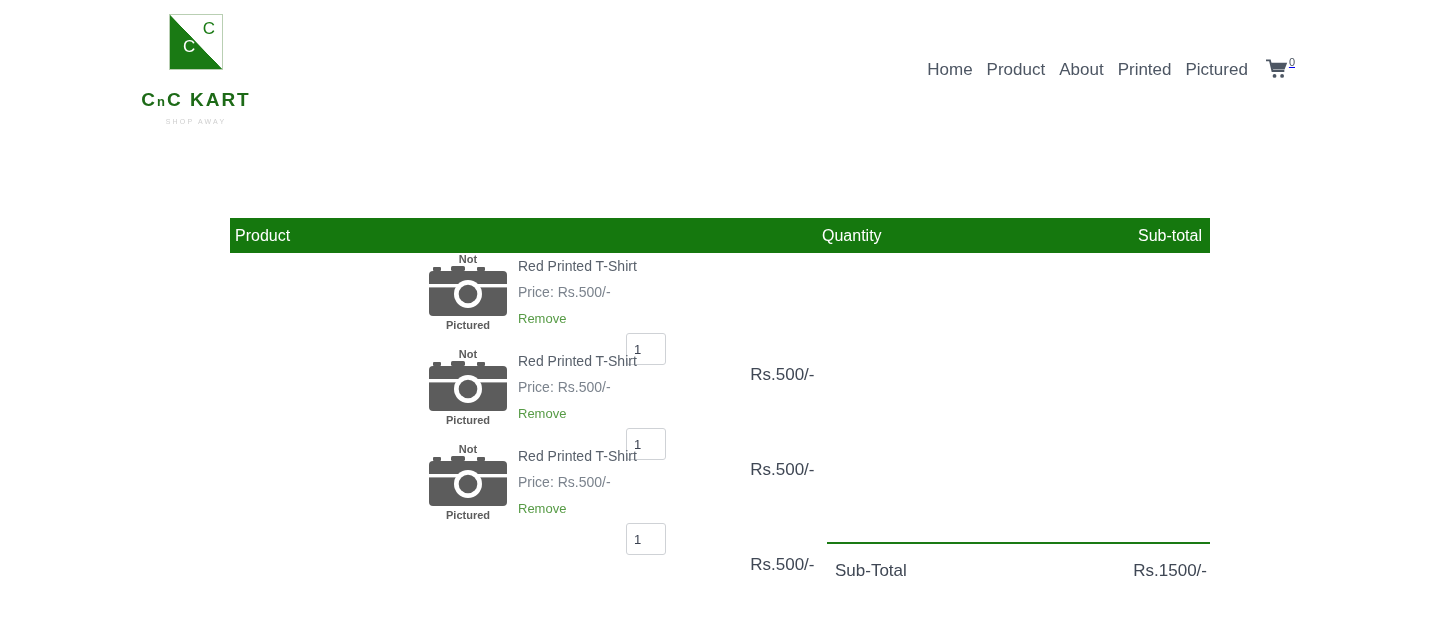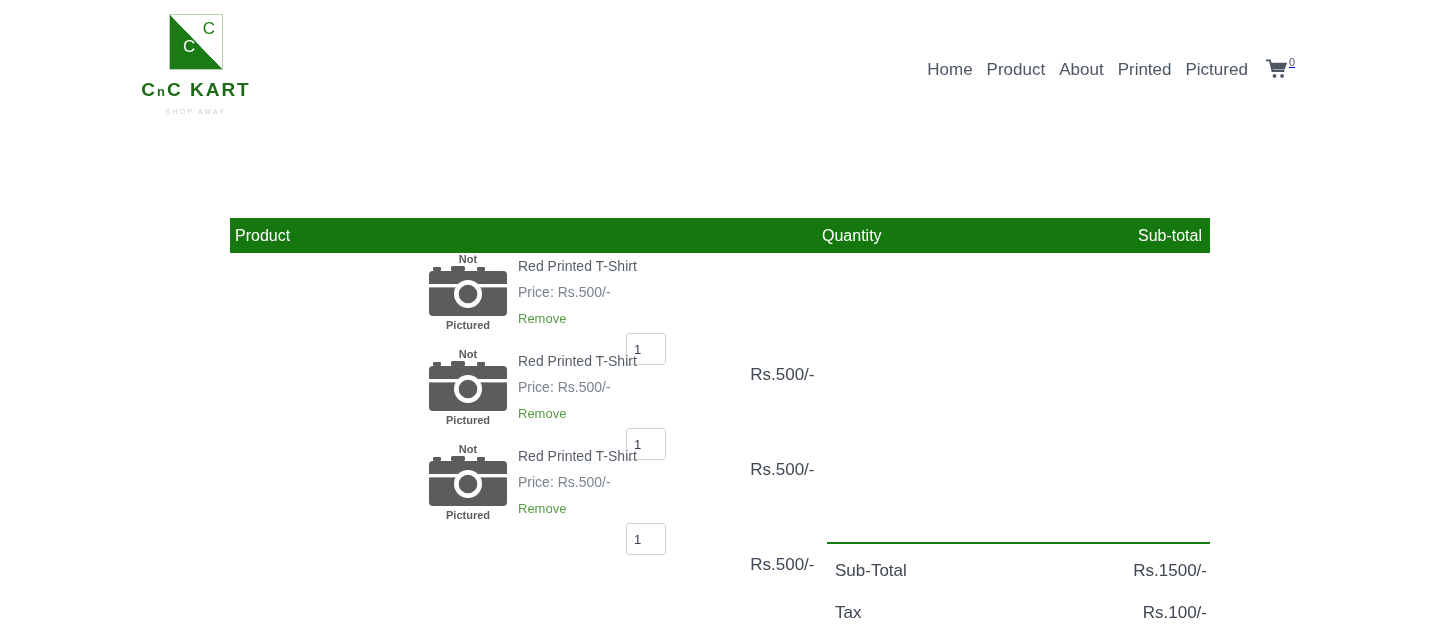--- a/index.html
+++ b/index.html
@@ -50,21 +50,21 @@
   .brand-mark .c-bot {
     position: absolute;
     left: 13px;
     top: 23px;
     font-size: 17px;
     color: #ffffff;
     font-family: "Liberation Sans", sans-serif;
     line-height: 1;
   }
   .brand-name {
-    margin-top: 10px;
+    margin-top: 20px;
     font-size: 19px;
     font-weight: bold;
     color: #1d6a17;
     letter-spacing: 2.0px;
     line-height: 1;
     white-space: nowrap;
   }
   .brand-name .small-n { font-size: 13px; }
   .brand-tag {
     margin-top: 9px;
@@ -337,19 +337,15 @@
       <input class="qty-input" type="text" value="1" style="">
     </div>
     <div class="sub-cell">Rs.500/-</div>
   </div>
 
   <div class="totals">
     <div class="total-row">
       <span class="t-label">Sub-Total</span>
       <span class="t-value">Rs.1500/-</span>
     </div>
-    <div class="total-row">
-      <span class="t-label">Tax</span>
-      <span class="t-value">Rs.100/-</span>
-    </div>
   </div>
 
 </section>
 
 </body></html>

